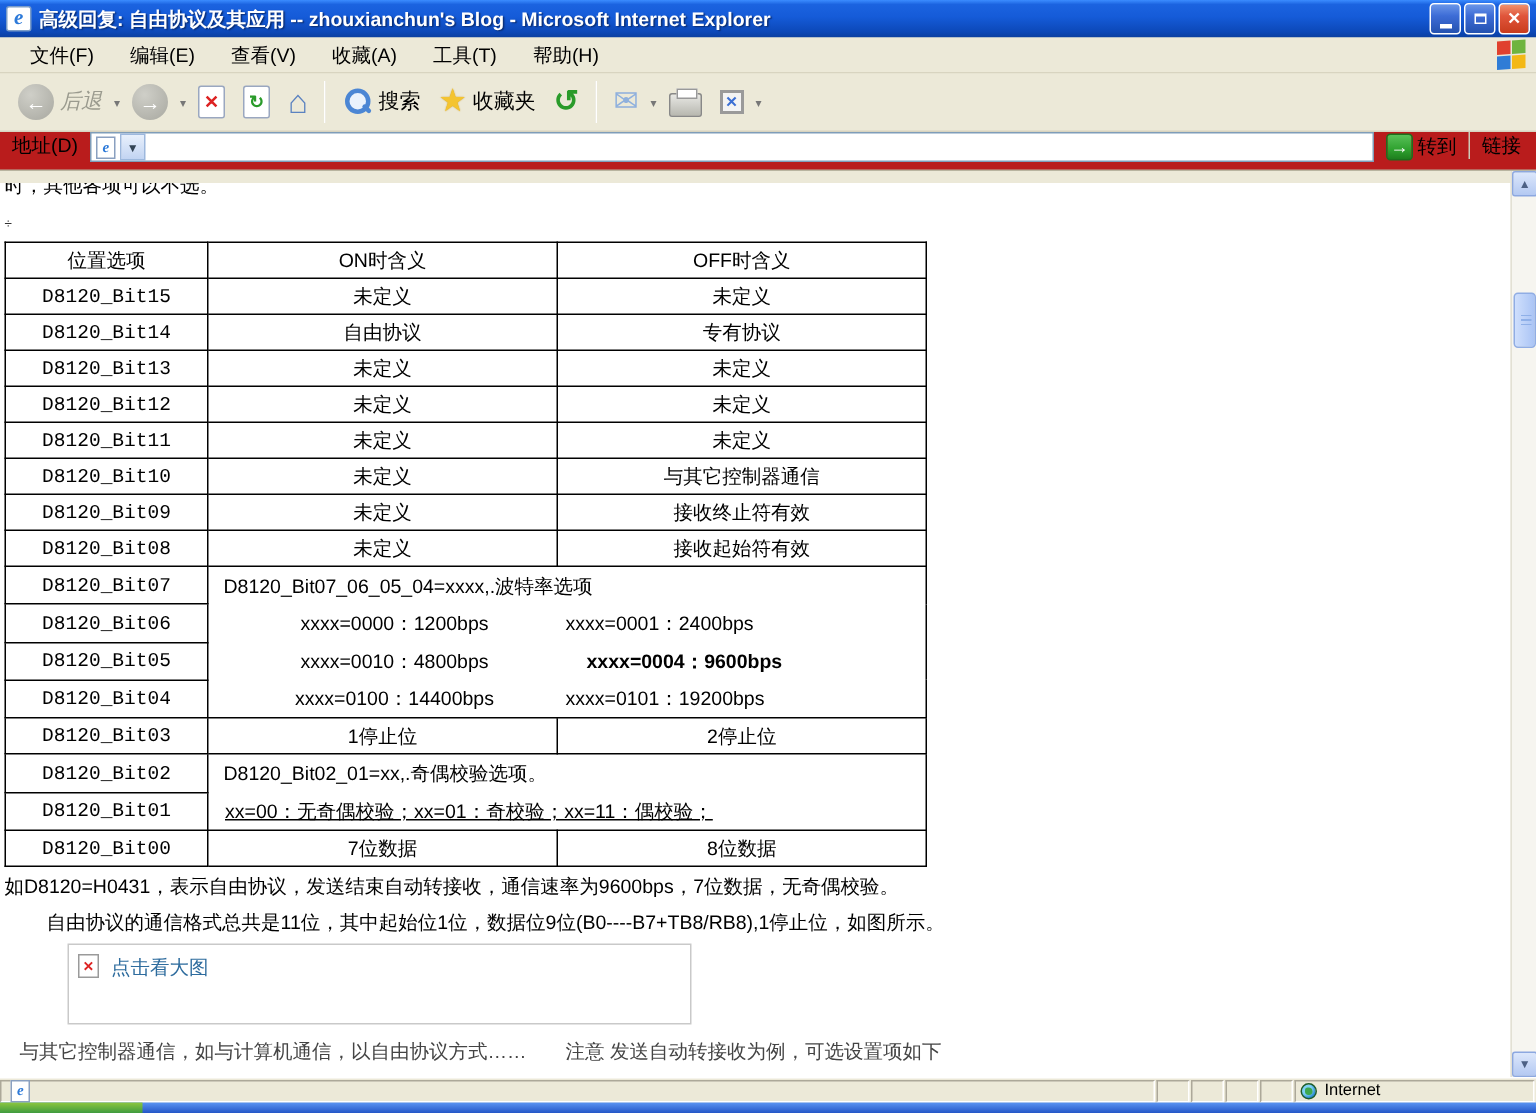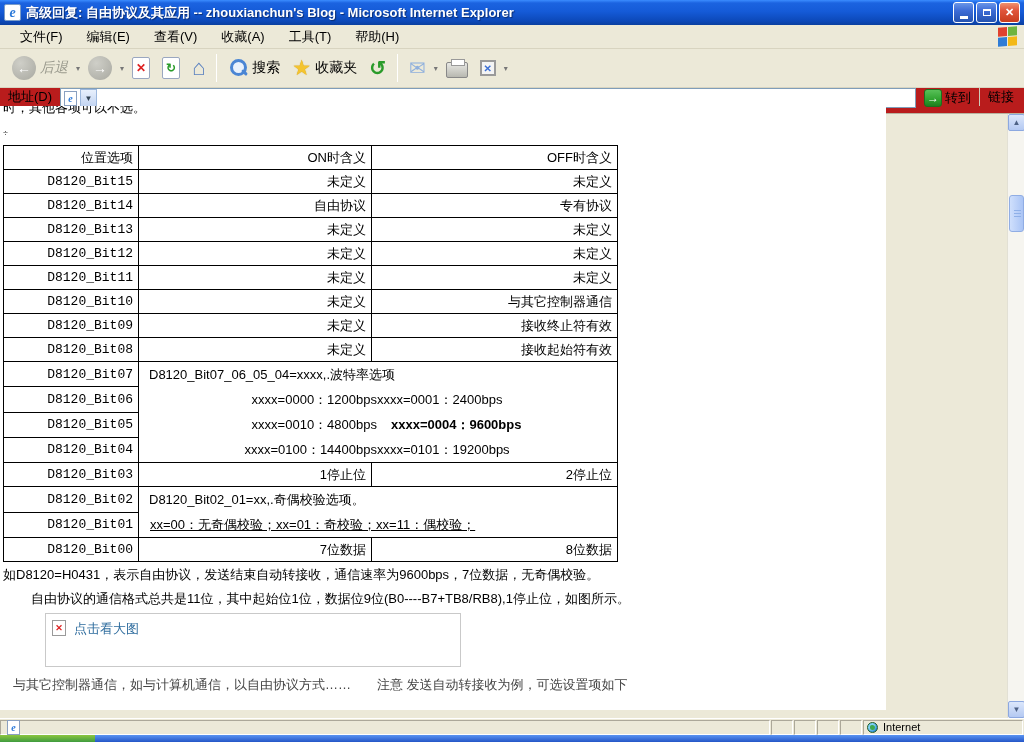--- a/index.html
+++ b/index.html
@@ -77,29 +77,29 @@
     font-size:12px; color:#000; background:transparent; }
   .addr-drop { width:17px; height:18px; background:linear-gradient(#e8f0fc,#c2d4f2); border:1px solid #9db8dd;
     font-size:8px; color:#345; display:flex; align-items:center; justify-content:center; cursor:pointer; }
   .go-btn { display:flex; align-items:center; gap:3px; padding:1px 4px; cursor:pointer; }
   .go-ico { width:18px; height:18px; background:linear-gradient(180deg,#58c058,#2fa22f 60%,#1e7f1e);
     border:1px solid #1d6f1d; border-radius:3px; color:#fff; font-weight:bold; font-size:12px;
     display:flex; align-items:center; justify-content:center; }
   .links-label { padding:0 6px 0 8px; border-left:1px solid #cdc9b8; white-space:nowrap; }
 
   
-  .content { position:absolute; top:106px; left:0; width:886px; height:604px; background:#fff;
+  .content { position:absolute; top:122px; left:0; width:1007px; height:604px; background:#fff;
     overflow:hidden; padding-left:3px; color:#000; }
   .line-top { margin-top:-7px; font-size:13px; }
   .frag { margin-top:11px; font-size:9px; color:#333; }
   .line-intro { margin-top:13px; font-size:13px; }
 
   table.bits { border-collapse:collapse; margin-top:7px; width:614px; table-layout:fixed; }
   table.bits td, table.bits th { border:1px solid #000; height:24px; padding:0 5px;
-    font-size:13px; font-weight:normal; text-align:right; vertical-align:middle; overflow:hidden; }
+    font-size:13px; font-weight:normal; text-align:center; vertical-align:middle; overflow:hidden; }
   .c1 { width:135px; font-family:"Liberation Mono",monospace; font-size:12px; }
   .c2 { width:233px; }
   .c3 { width:246px; }
   td.merged { padding:0; vertical-align:top; }
   .mline { height:25px; line-height:25px; padding:0 5px; white-space:nowrap; display:flex; }
   .mleft { flex:0 0 228px; }
   .b { font-weight:bold; }
   .indent14 { padding-left:14px; }
   .indent6 { padding-left:6px;text-decoration:underline; }
 

